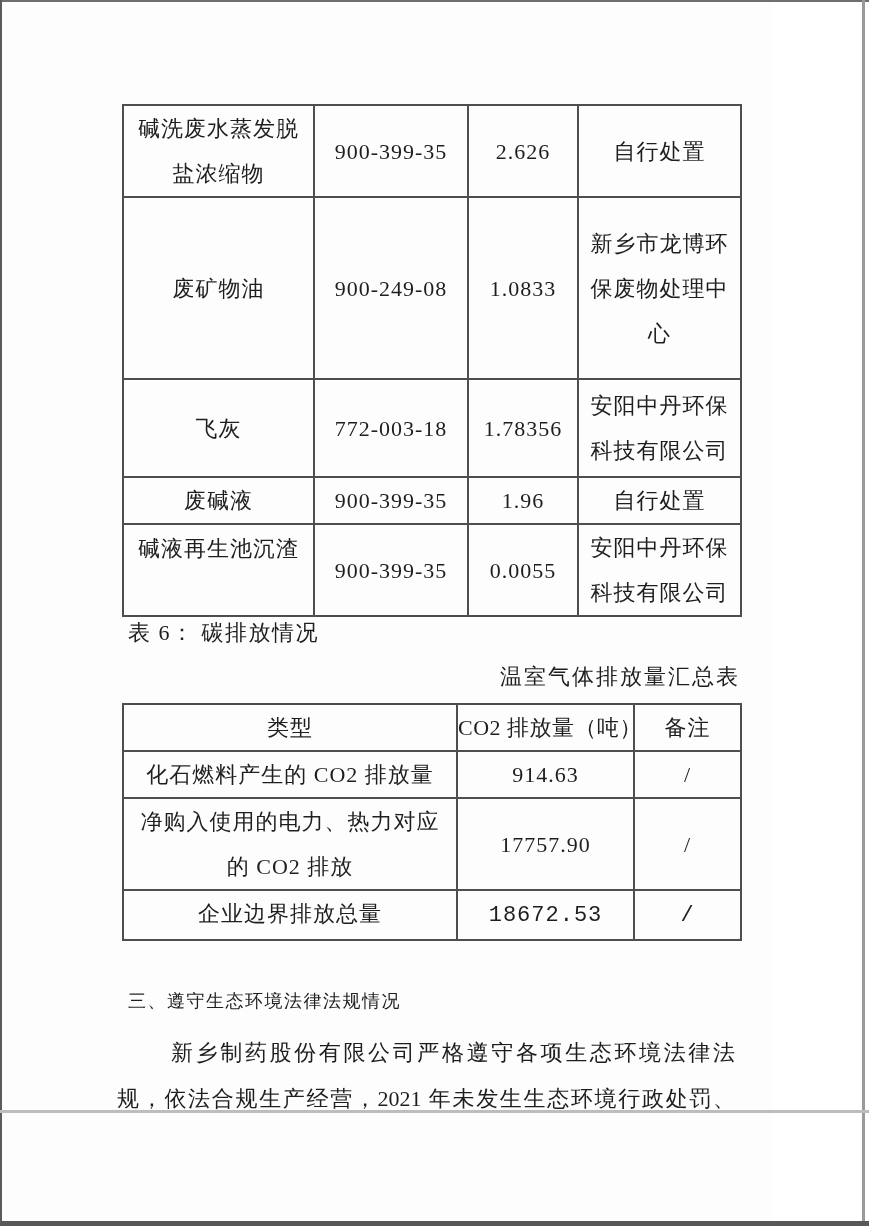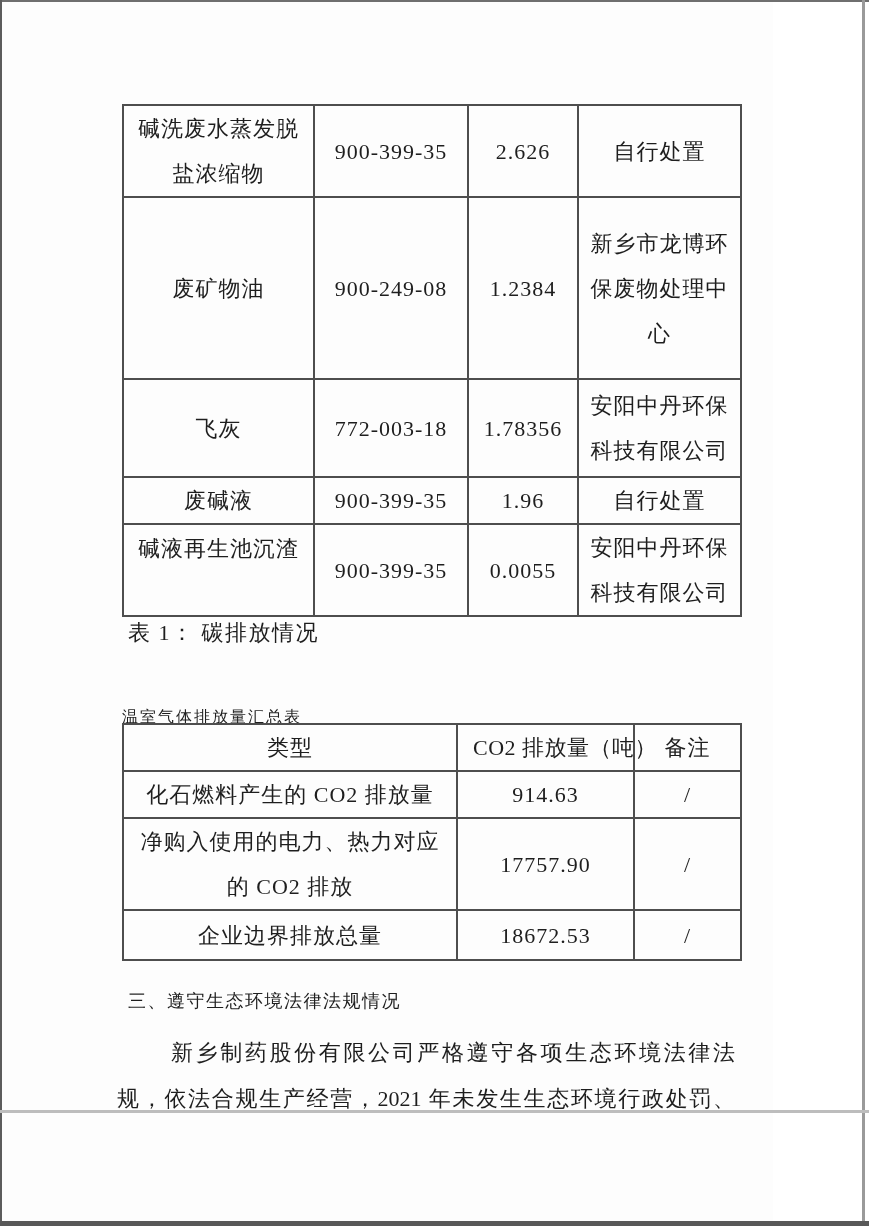--- a/index.html
+++ b/index.html
@@ -41,36 +41,36 @@
   .t1 { left:122px; top:104px; width:618px; }
   .t1 col.c1 { width:191px; } .t1 col.c2 { width:154px; }
   .t1 col.c3 { width:110px; } .t1 col.c4 { width:163px; }
   .t1 tr:nth-child(1) { height:90px; }
   .t1 tr:nth-child(2) { height:182px; }
   .t1 tr:nth-child(3) { height:98px; }
   .t1 tr:nth-child(4) { height:42px;padding-left:32px; }
   .t1 tr:nth-child(5) { height:92px;margin-top:44px; }
   .t1 tr:nth-child(5) td:first-child { vertical-align:top; line-height:40px; padding-top:4px; }
 
-  .t2 { left:122px; top:703px; width:618px;margin-top:20px; }
+  .t2 { left:122px; top:703px; width:618px; }
   .t2 col.c1 { width:334px; } .t2 col.c2 { width:177px; } .t2 col.c3 { width:107px; }
   .t2 tr:nth-child(1) { height:46px; }
   .t2 tr:nth-child(2) { height:44px; }
   .t2 tr:nth-child(3) { height:92px;border-radius:15px; }
-  .t2 tr:nth-child(4) { height:50px; }
-  .t2 .nowrap { white-space:nowrap; letter-spacing:0.5px;padding-left:15px; }
+  .t2 tr:nth-child(4) { height:50px;font-family:Liberation Mono, monospace; }
+  .t2 .nowrap { white-space:nowrap; letter-spacing:0.5px; }
 
   
   .table4-caption {
     position:absolute; left:128px; top:616px;
     font-size:22px; letter-spacing:1.5px; line-height:34px;
   }
   .ghg-title {
-    position:absolute; left:122px; top:700px; width:618px;
-    text-align:left; font-size:16px; letter-spacing:2px; line-height:34px;
+    position:absolute; left:122px; top:660px; width:618px;
+    text-align:right; font-size:22px; letter-spacing:2px; line-height:34px;
   }
   .section-heading {
     position:absolute; left:128px; top:984px;
     font-size:18px; letter-spacing:1.5px; line-height:34px;
   }
   .para-line {
     position:absolute; left:117px; width:618px;
     font-size:22px; line-height:34px;
     text-align:justify; text-align-last:justify;
     text-justify:inter-character;
@@ -100,21 +100,21 @@
       <tr>
         <td>碱洗废水蒸发脱
 盐浓缩物</td>
         <td>900-399-35</td>
         <td>2.626</td>
         <td>自行处置</td>
       </tr>
       <tr>
         <td>废矿物油</td>
         <td>900-249-08</td>
-        <td>1.2384</td>
+        <td>1.0833</td>
         <td>新乡市龙博环
 保废物处理中
 心</td>
       </tr>
       <tr>
         <td>飞灰</td>
         <td>772-003-18</td>
         <td>1.78356</td>
         <td>安阳中丹环保
 科技有限公司</td>
@@ -128,21 +128,21 @@
       <tr>
         <td>碱液再生池沉渣</td>
         <td>900-399-35</td>
         <td>0.0055</td>
         <td>安阳中丹环保
 科技有限公司</td>
       </tr>
     </tbody>
   </table>
 
-  <div class="table4-caption">表 1： 碳排放情况</div>
+  <div class="table4-caption">表 6： 碳排放情况</div>
 
   <div class="ghg-title">温室气体排放量汇总表</div>
 
   <table class="doc-table t2">
     <colgroup>
         <col class="c1">
         <col class="c2">
         <col class="c3">
       </colgroup>
     <tbody>

